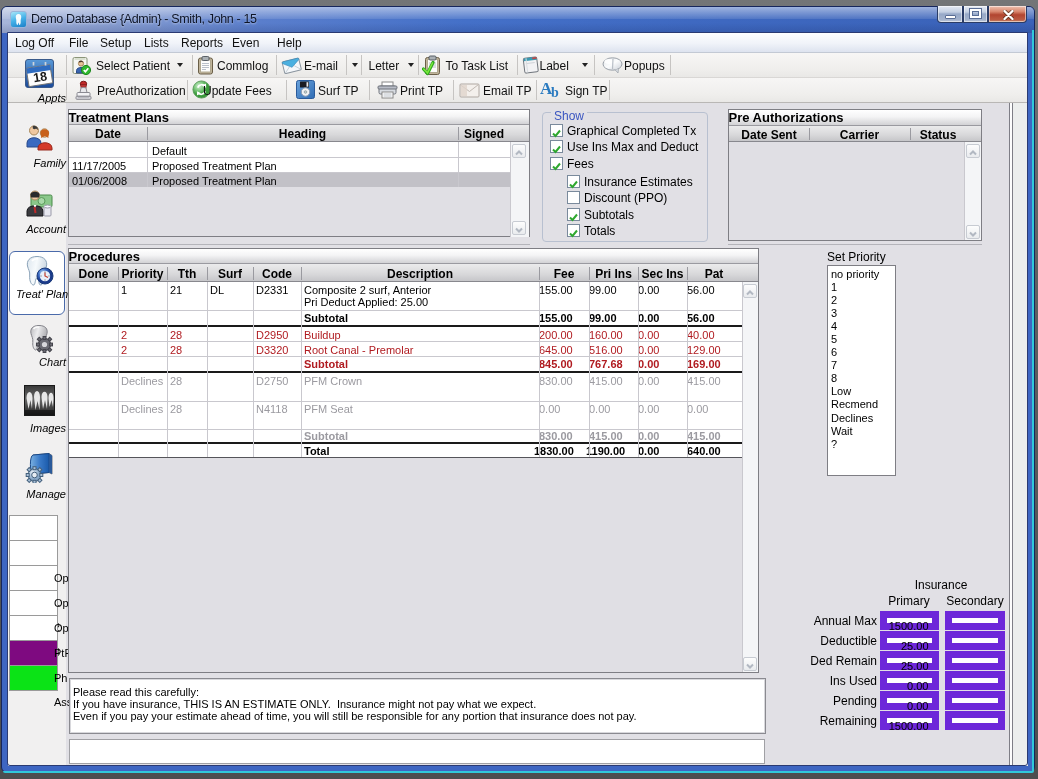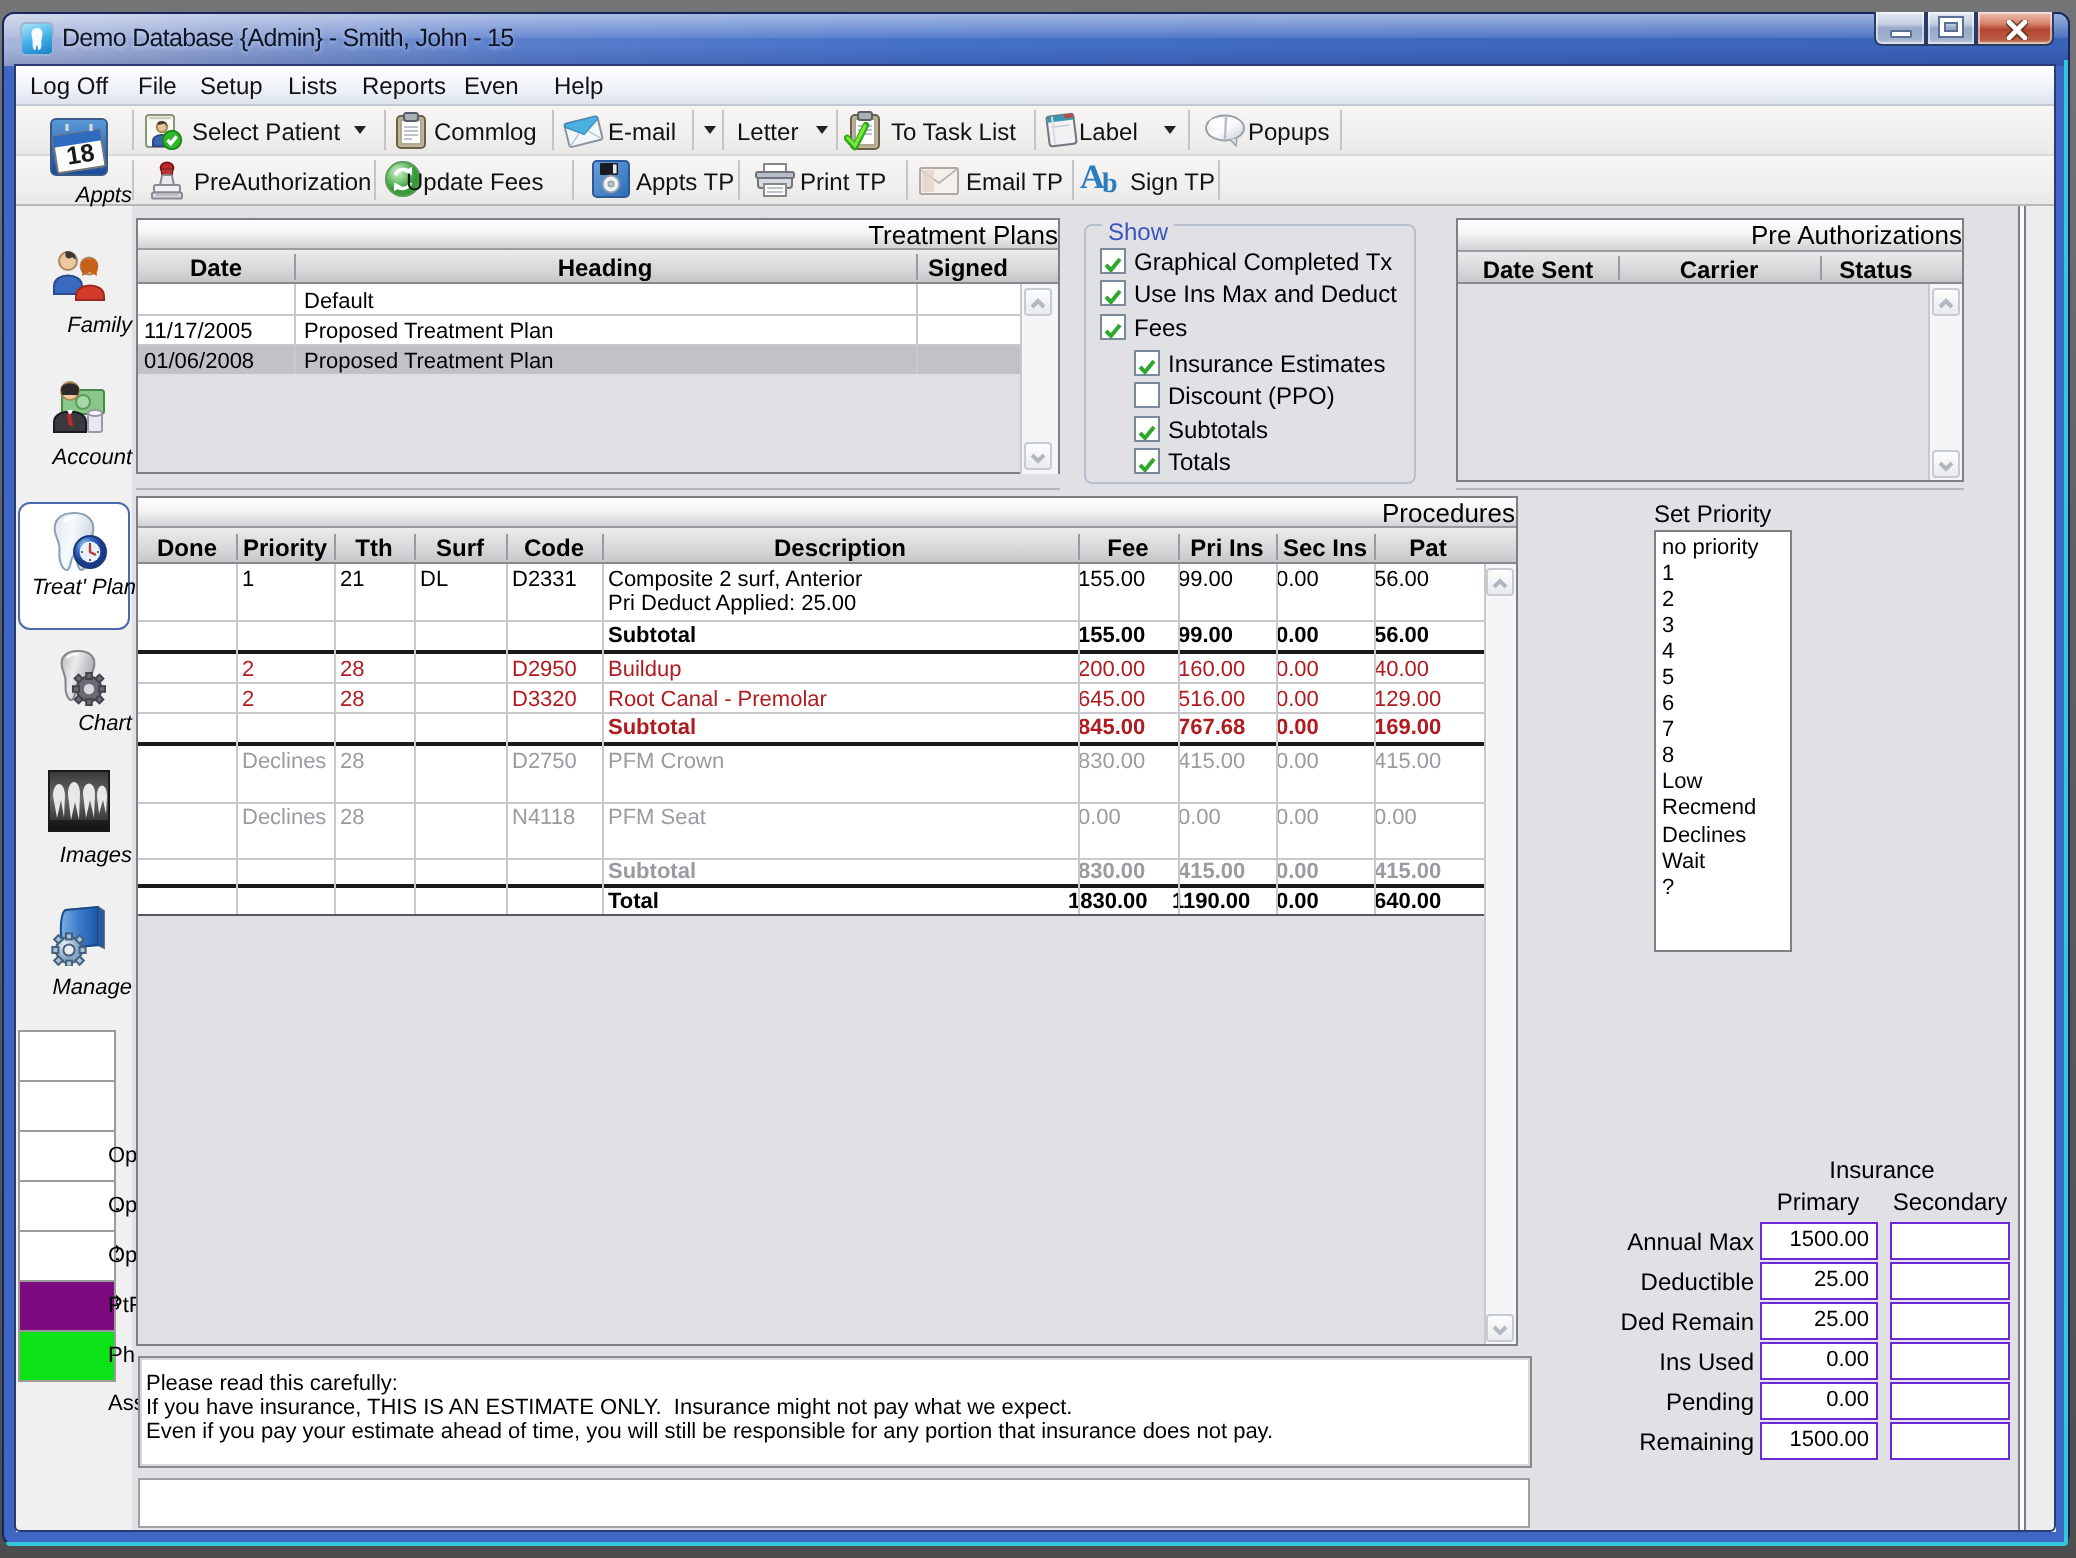--- a/index.html
+++ b/index.html
@@ -30,37 +30,37 @@
 .tsep { position:absolute; top:2px; width:1px; height:20px; background:#c6c4c2; }
 .ttext { position:absolute; top:6px; font-size:12px; color:#111; white-space:nowrap; }
 .tdd { position:absolute; top:10px; width:0; height:0; border-left:3.5px solid transparent; border-right:3.5px solid transparent; border-top:4px solid #222; }
 #content { left:8px; top:103px; width:1002px; height:663px; background:#e1e0e5; }
 #sidebar { left:8px; top:103px; width:58px; height:663px; background:#f1f0f0; }
 #modright { left:1009px; top:103px; width:3.5px; height:663px; background:#fdfdfd; border-left:1px solid #7e7e86; border-right:1px solid #7e7e86; }
 #lightstrip { left:1012.5px; top:103px; width:15px; height:663px; background:#eceeed; }
 .sblabel { position:absolute; font-size:11px; color:#000; text-align:right; width:58px; left:8px;font-style:italic; }
 .sbbox { position:absolute; left:17px; width:49px; height:26px; border:1px solid #9a9a9a; background:#fff; font-size:11px; text-align:center; line-height:24px;padding-left:44px; }
 .grid { position:absolute; border:1px solid #7e7e84; background:#e0dfe4; }
-.gtitle { position:absolute; left:0; right:0; background:linear-gradient(180deg,#ffffff 0%,#f4f4f5 45%,#d2d2d5 100%); border-bottom:1px solid #9a9aa0; text-align:right; font-weight:normal; font-size:13px; color:#000; }
+.gtitle { position:absolute; left:0; right:0; background:linear-gradient(180deg,#ffffff 0%,#f4f4f5 45%,#d2d2d5 100%); border-bottom:1px solid #9a9aa0; text-align:left; font-weight:bold; font-size:13px; color:#000; }
 .ghead { position:absolute; left:0; right:0; background:linear-gradient(180deg,#ebebec 0%,#d8d8da 60%,#c6c6c9 100%); border-bottom:1px solid #88888e; font-weight:bold; font-size:12px; color:#000; }
 .hcol { position:absolute; text-align:center; }
 .hsep { position:absolute; width:1px; background:#9a9aa0; }
 .vline { position:absolute; width:1px; background:#c9c8ce; }
 .hline { position:absolute; height:1px; background:#c9c8ce; }
 .cell { position:absolute; font-size:11px; color:#000; white-space:nowrap; }
 .num { text-align:left; }
 .red { color:#b01b20; }
 .grey { color:#9b9aa0; }
 .bold { font-weight:bold; }
 .thick { position:absolute; height:2px; background:#1a1a1a; }
 .sbtrack { position:absolute; background:#f4f5f7; border-left:1px solid #c9c8ce; }
 .sbarr { position:absolute; width:14px; height:14px; background:linear-gradient(180deg,#fdfdfd,#e9ebee); border:1px solid #c7cbd2; border-radius:2px; }
 .cb { position:absolute; width:13px; height:13px; background:#fff; border:1px solid #7a8a9c; }
 .cblabel { position:absolute; font-size:12px; color:#000; white-space:nowrap; }
-.ibox { position:absolute; background:#fff; border:1px solid #6d28d9; font-size:11px; text-align:right; padding-right:3px; line-height:17px; }
+.ibox { position:absolute; background:#fff; border:7px solid #6d28d9; font-size:11px; text-align:right; padding-right:3px; line-height:17px; }
 .ilabel { position:absolute; font-size:12px; color:#000; text-align:right; }
 .white { background:#fff; position:absolute; }
 </style>
 </head>
 <body>
 <div class="abs" id="win"></div>
 <div class="abs" id="titlebar"></div>
 <div class="abs" id="winicon"><svg width="15" height="15" viewBox="0 0 15 15">
       <path d="M7.5 2 C5.5 2 4.5 3.5 4.8 5.5 C5 7 5.5 8 5.3 10 C5.2 11.5 5.8 13 6.5 13 C7.2 13 7 10.5 7.5 10.5 C8 10.5 7.8 13 8.5 13 C9.2 13 9.8 11.5 9.7 10 C9.5 8 10 7 10.2 5.5 C10.5 3.5 9.5 2 7.5 2 Z" fill="#fff" opacity="0.95"></path>
     </svg></div>
@@ -201,21 +201,21 @@
       <linearGradient id="flg" x1="0" y1="0" x2="1" y2="1">
         <stop offset="0" stop-color="#6aa2dc"></stop>
         <stop offset="1" stop-color="#2f6cb4"></stop>
       </linearGradient>
     </defs>
     <rect x="4" y="1.5" width="9" height="6" rx="0.5" fill="#1a1a22"></rect>
     <rect x="10.5" y="2.2" width="1.8" height="4.5" fill="#e8e8ec"></rect>
     <circle cx="9.5" cy="12" r="4.2" fill="#f2f2f4" stroke="#8a9ab0"></circle>
     <circle cx="9.5" cy="12" r="1.3" fill="#c8ccd4" stroke="#9aa"></circle>
   </svg>
-<div class="ttext" style="left:318px;top:84px">Appts TP</div>
+<div class="ttext" style="left:318px;top:84px">Surf TP</div>
 <div class="tsep" style="left:369px;top:80px"></div>
 <svg class="abs" style="left:377px;top:81px" width="21" height="18" viewBox="0 0 21 18">
     <rect x="5" y="1" width="11" height="5" fill="#fff" stroke="#888"></rect>
     <rect x="2" y="5" width="17" height="8" rx="1.5" fill="#d8dce2" stroke="#70747c"></rect>
     <rect x="1" y="5" width="19" height="3" rx="1" fill="#b8bcc6" stroke="#70747c"></rect>
     <rect x="5" y="11" width="11" height="6" fill="#fff" stroke="#888"></rect>
     <path d="M6.5 13 h8 M6.5 15 h8" stroke="#a8b0ba" stroke-width="0.8"></path>
   </svg>
 <div class="ttext" style="left:400px;top:84px">Print TP</div>
 <div class="tsep" style="left:453px;top:80px"></div>

